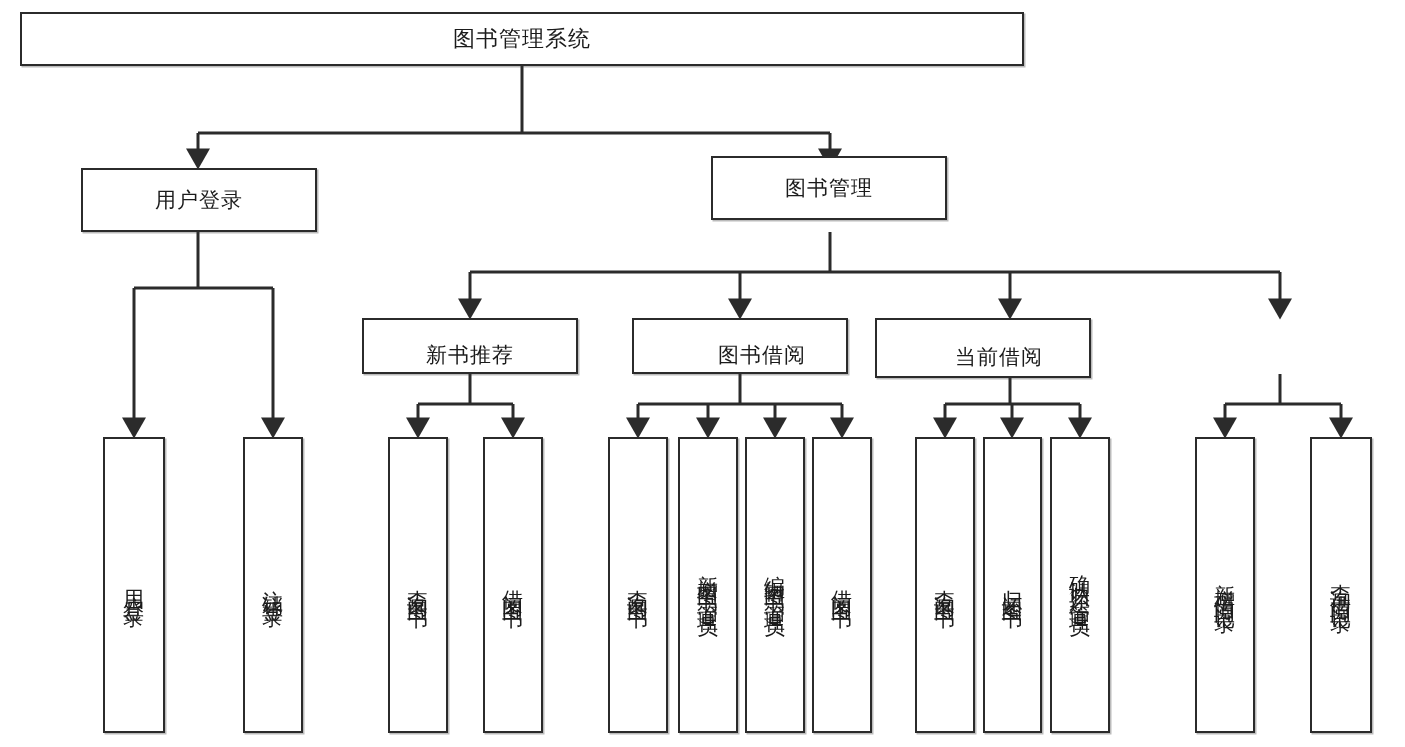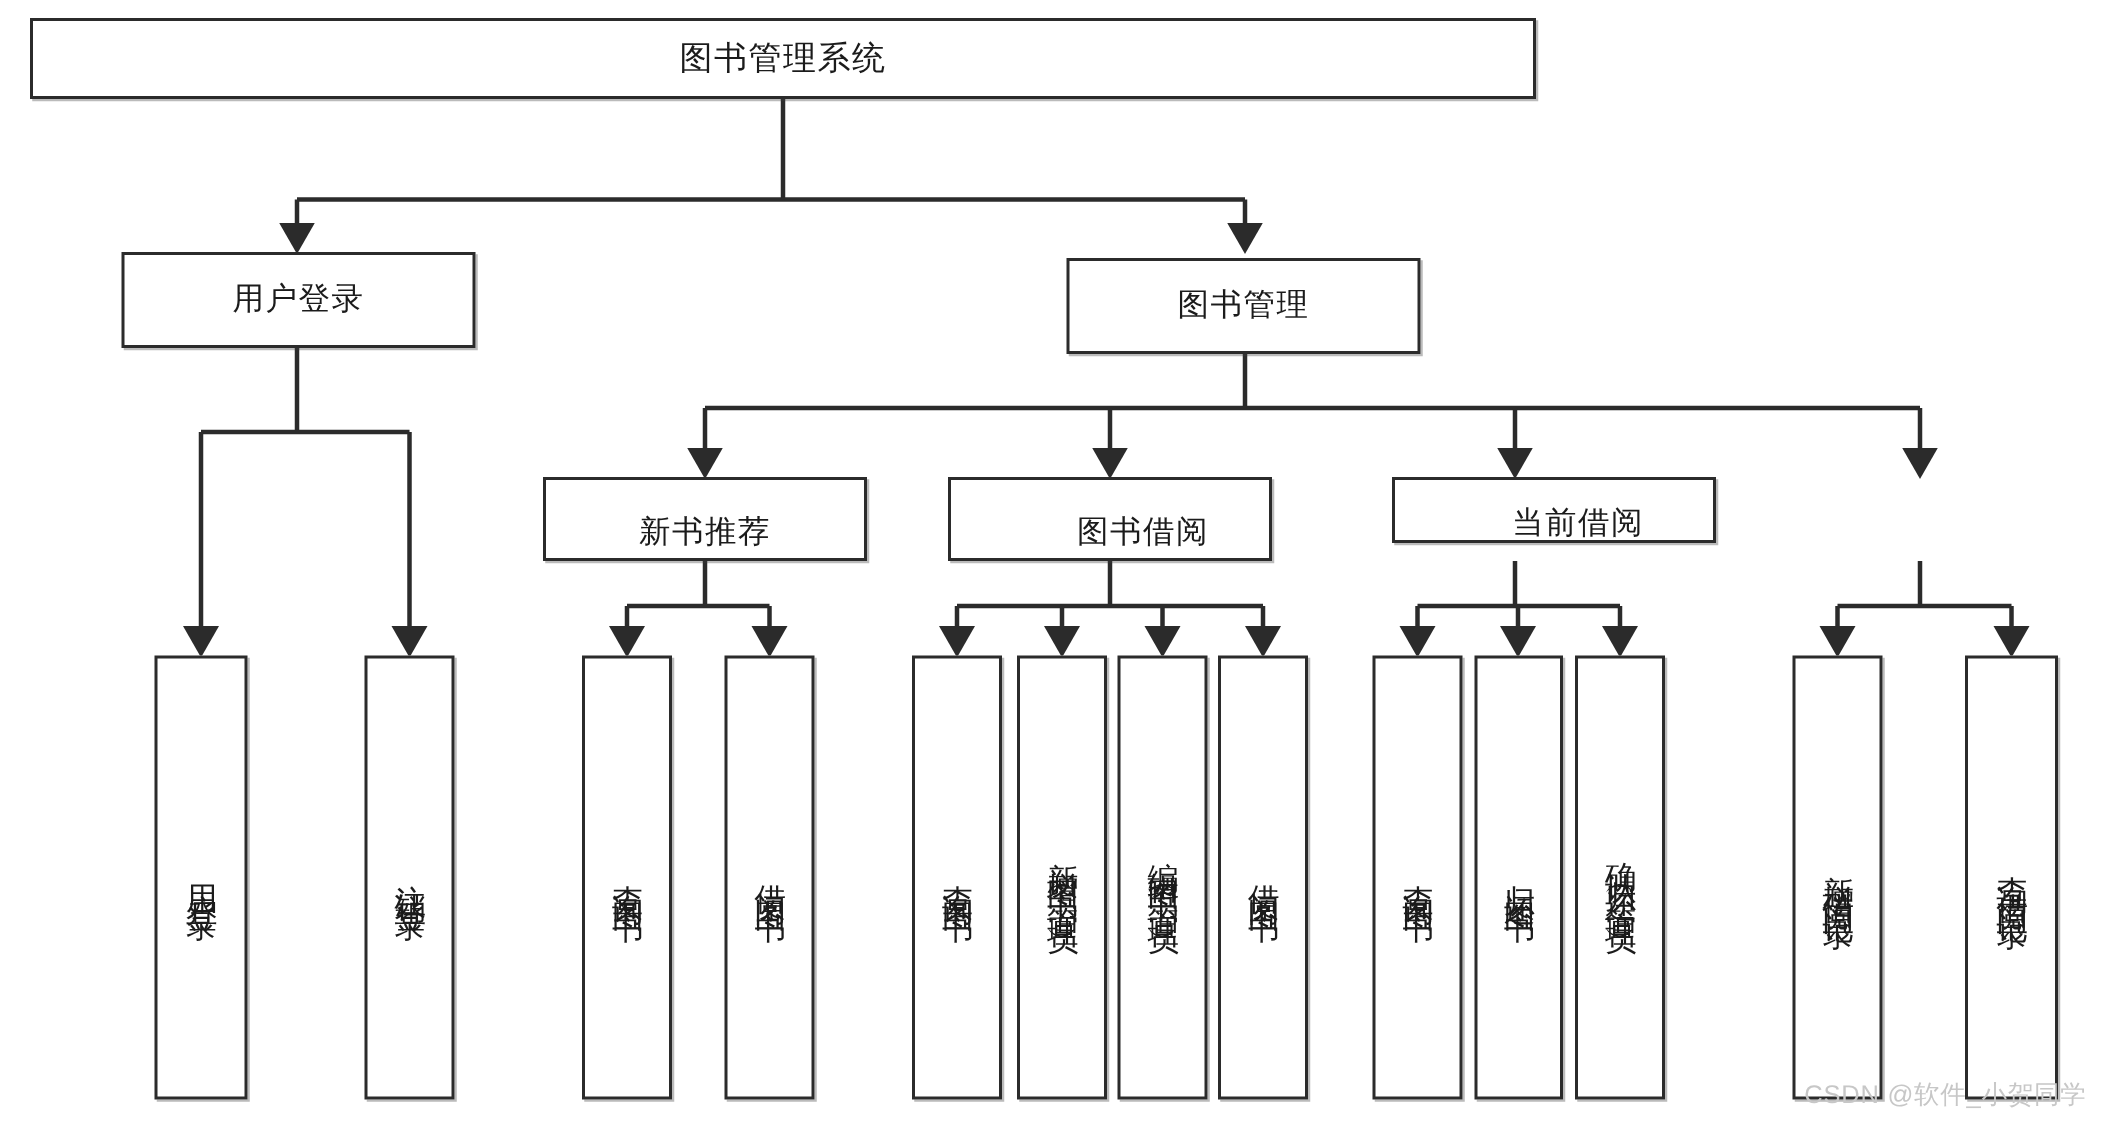--- a/index.html
+++ b/index.html
@@ -121,31 +121,31 @@
     </g>
   </svg>
 
   <div class="node root" style="left:20px;top:12px;width:1004px;height:54px;">
     <span class="label">图书管理系统</span>
   </div>
 
   <div class="node level2" style="left:81px;top:168px;width:236px;height:64px;">
     <span class="label">用户登录</span>
   </div>
-  <div class="node level2" style="left:711px;top:172px;width:236px;height:64px;">
+  <div class="node level2" style="left:711px;top:156px;width:236px;height:64px;">
     <span class="label">图书管理</span>
   </div>
 
   <div class="node level3" style="left:362px;top:318px;width:216px;height:56px;">
     <span class="label">新书推荐</span>
   </div>
   <div class="node level3" style="left:632px;top:318px;width:216px;height:56px;padding-left:44px;">
     <span class="label">图书借阅</span>
   </div>
-  <div class="node level3" style="left:928px;top:318px;width:216px;height:44px;padding-left:32px;">
+  <div class="node level3" style="left:875px;top:318px;width:216px;height:60px;padding-left:32px;">
     <span class="label">当前借阅</span>
   </div>
 
   <div class="node leaf" style="left:103px;top:437px;width:62px;height:296px;">
     <span class="label">用户登录</span>
   </div>
   <div class="node leaf" style="left:243px;top:437px;width:60px;height:296px;">
     <span class="label">注销登录</span>
   </div>
 
@@ -179,14 +179,13 @@
     <span class="label">确认归还（管理员）</span>
   </div>
 
   <div class="node leaf" style="left:1195px;top:437px;width:60px;height:296px;">
     <span class="label">新增借阅记录</span>
   </div>
   <div class="node leaf" style="left:1310px;top:437px;width:62px;height:296px;">
     <span class="label">查询借阅记录</span>
   </div>
 
-  <div id="watermark">CSDN @软件_小贺同学</div>
 </div>
 
 </body></html>

